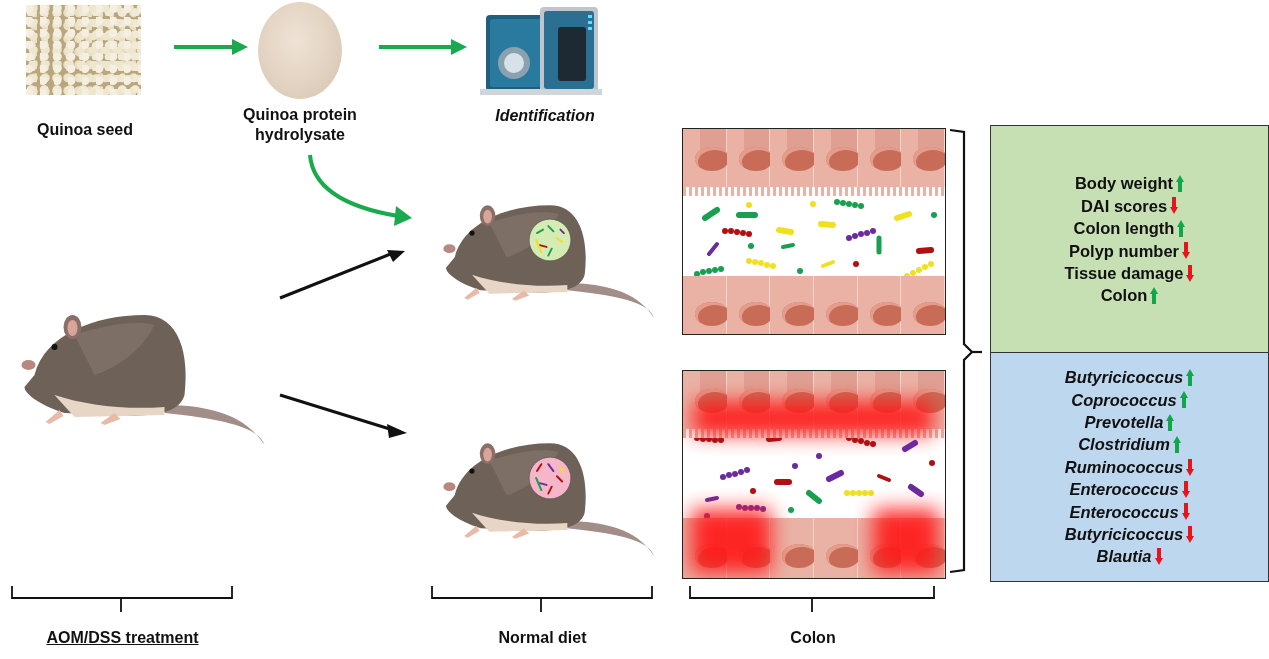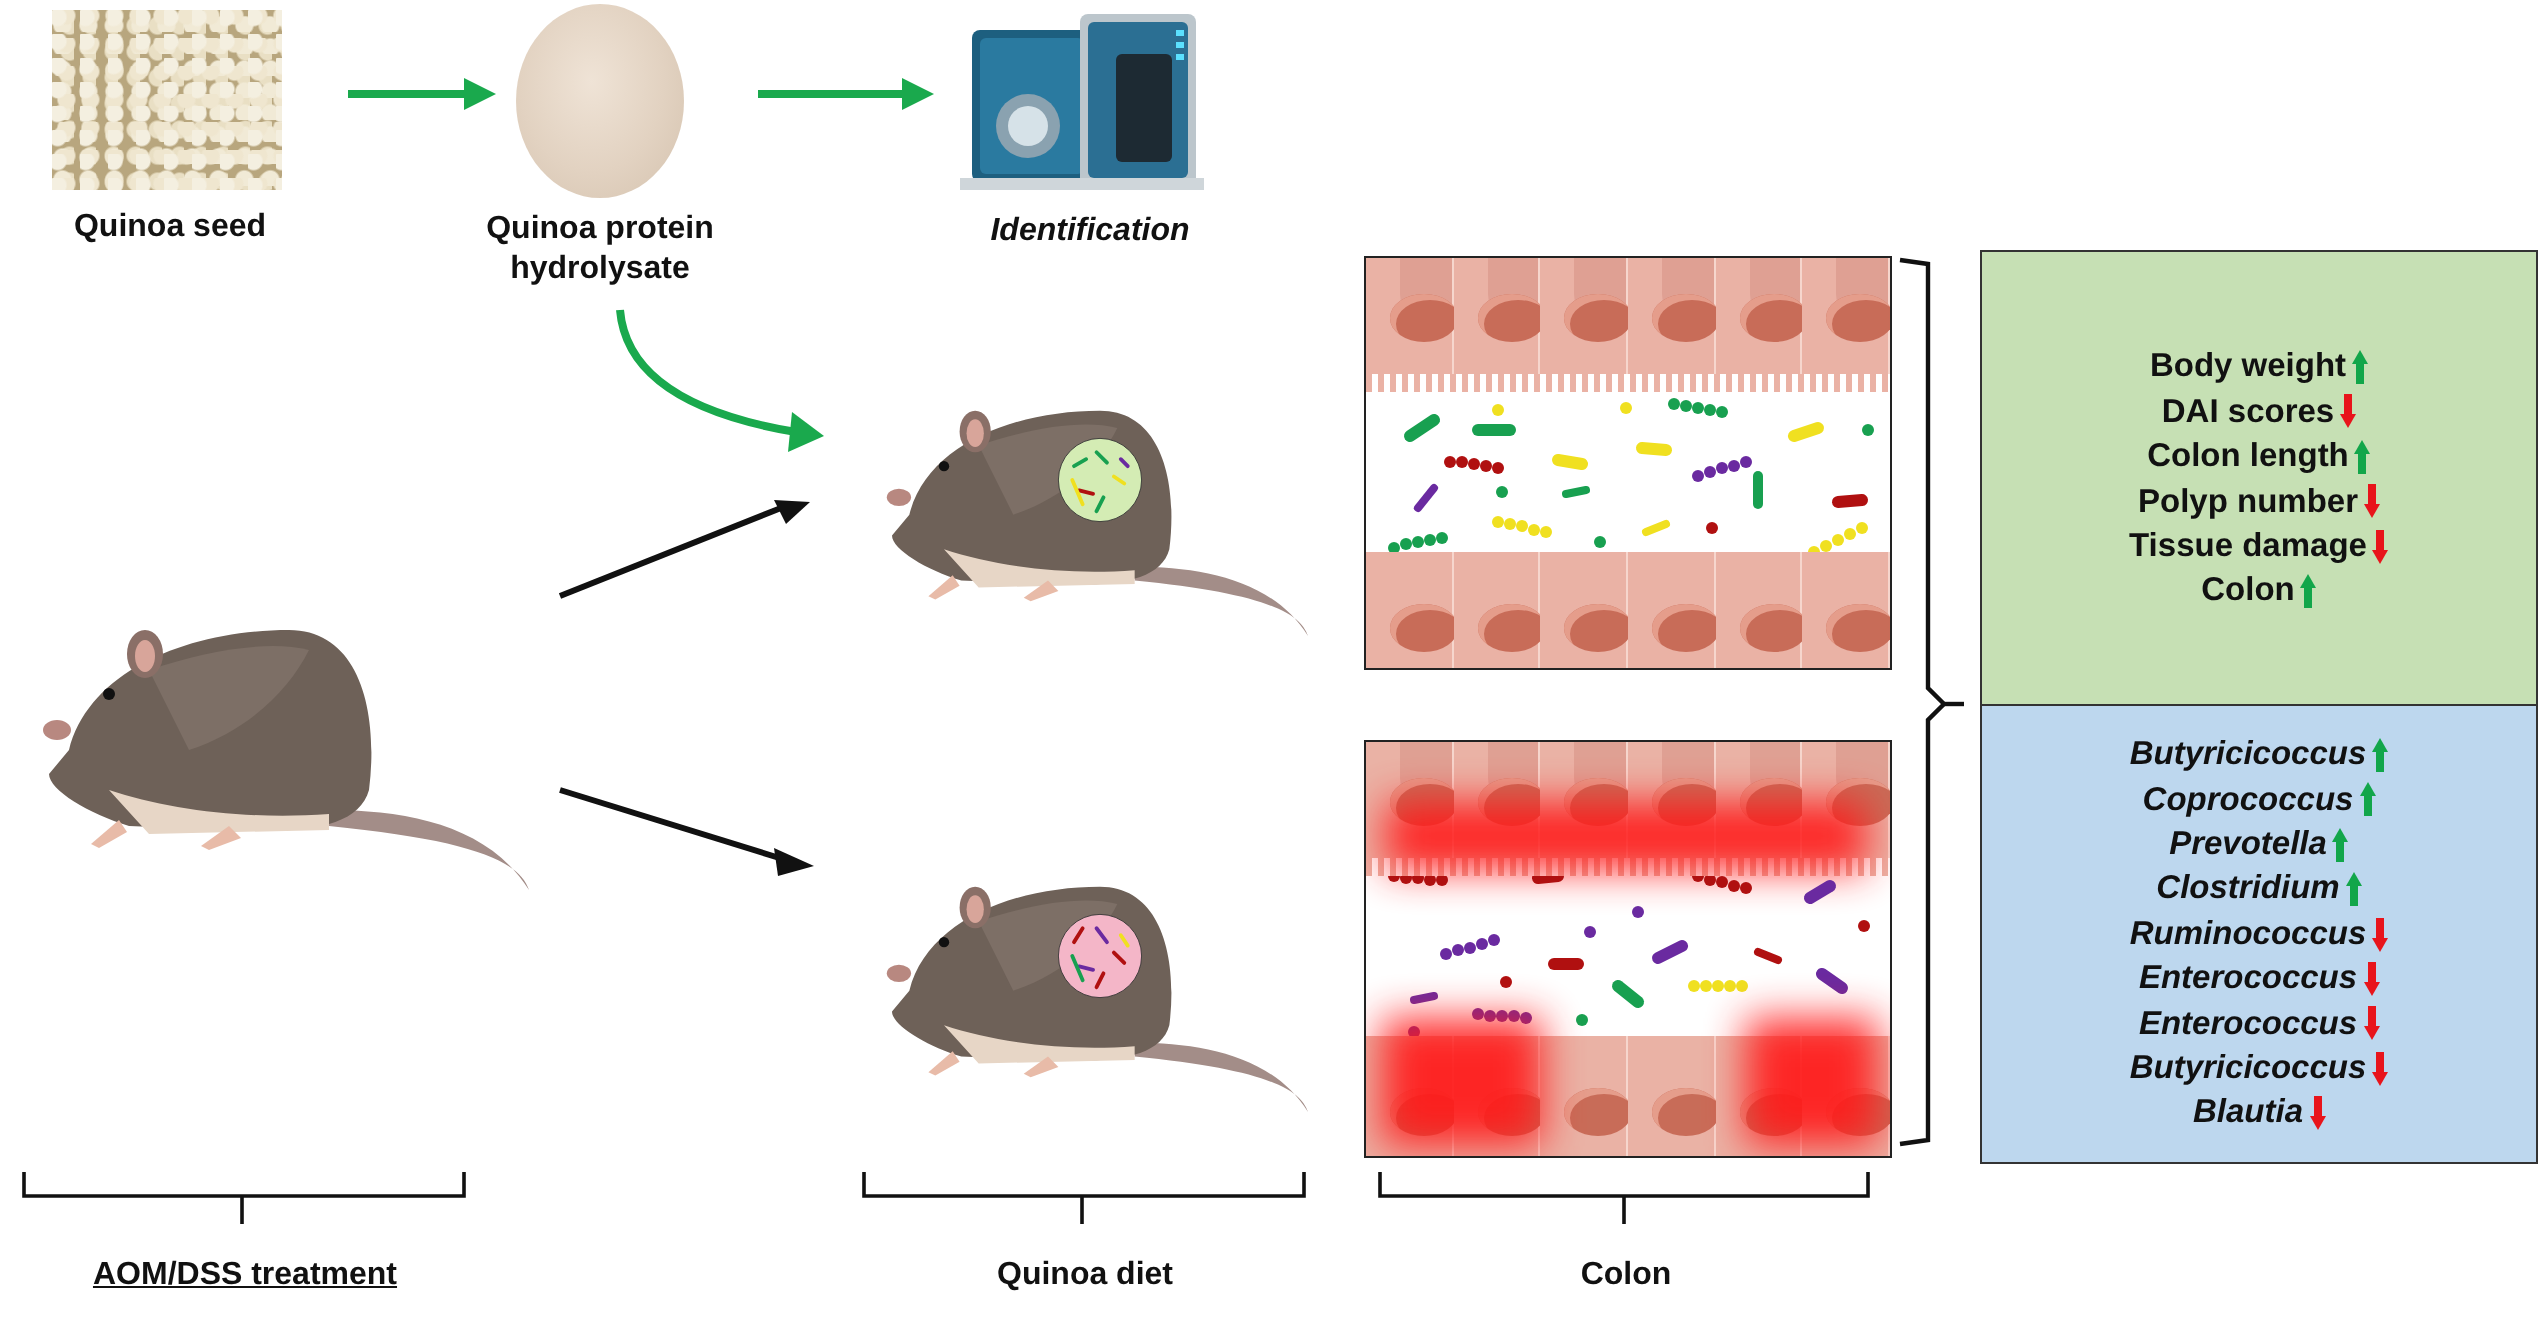--- a/index.html
+++ b/index.html
@@ -32,21 +32,21 @@
   .arr.up .shaft { position:absolute; left:2px; top:6px; width:4px; height:11px; }
   .arr.up .head { position:absolute; left:0; top:0; width:0; height:0; border-left:4px solid transparent; border-right:4px solid transparent; border-bottom:7px solid; }
   .arr.down .shaft { position:absolute; left:2px; top:0; width:4px; height:11px; }
   .arr.down .head { position:absolute; left:0; top:10px; width:0; height:0; border-left:4px solid transparent; border-right:4px solid transparent; border-top:7px solid; }
   .inflam { position:absolute; background:#ff1a1a; filter:blur(10px); opacity:0.92; }
 </style>
 </head>
 <body>
 
 <div class="abs seed-img"></div>
-<div class="abs label" style="left:20px; top:104px; width:130px;text-align:center;">Quinoa seed</div>
+<div class="abs label" style="left:20px; top:120px; width:130px;text-align:center;">Quinoa seed</div>
 
 <svg class="abs" style="left:170px; top:37px;" width="80" height="20">
   <line x1="4" y1="10" x2="64" y2="10" stroke="#1aa94d" stroke-width="4"></line>
   <polygon points="62,2 78,10 62,18" fill="#1aa94d"></polygon>
 </svg>
 
 <div class="abs powder"></div>
 <div class="abs label" style="left:230px; top:105px; width:140px;">
   <div>Quinoa protein</div>
   <div>hydrolysate</div>
@@ -469,18 +469,18 @@
   </div>
 
 <svg class="abs" style="left:10px; top:584px;" width="225" height="30">
   <path d="M 2 2 L 2 14 L 111 14 L 111 28 M 111 14 L 222 14 L 222 2" fill="none" stroke="#111" stroke-width="1.8"></path>
 </svg>
 <div class="abs label" style="left:10px; top:628px; width:225px;text-decoration:underline;">AOM/DSS treatment</div>
 
 <svg class="abs" style="left:430px; top:584px;" width="225" height="30">
   <path d="M 2 2 L 2 14 L 111 14 L 111 28 M 111 14 L 222 14 L 222 2" fill="none" stroke="#111" stroke-width="1.8"></path>
 </svg>
-<div class="abs label" style="left:430px; top:628px; width:225px;">Quinoa diet</div>
+<div class="abs label" style="left:430px; top:628px; width:225px;">Normal diet</div>
 
 <svg class="abs" style="left:688px; top:584px;" width="250" height="30">
   <path d="M 2 2 L 2 14 L 124 14 L 124 28 M 124 14 L 246 14 L 246 2" fill="none" stroke="#111" stroke-width="1.8"></path>
 </svg>
 <div class="abs label" style="left:688px; top:628px; width:250px;">Colon</div>
 
 </body></html>

